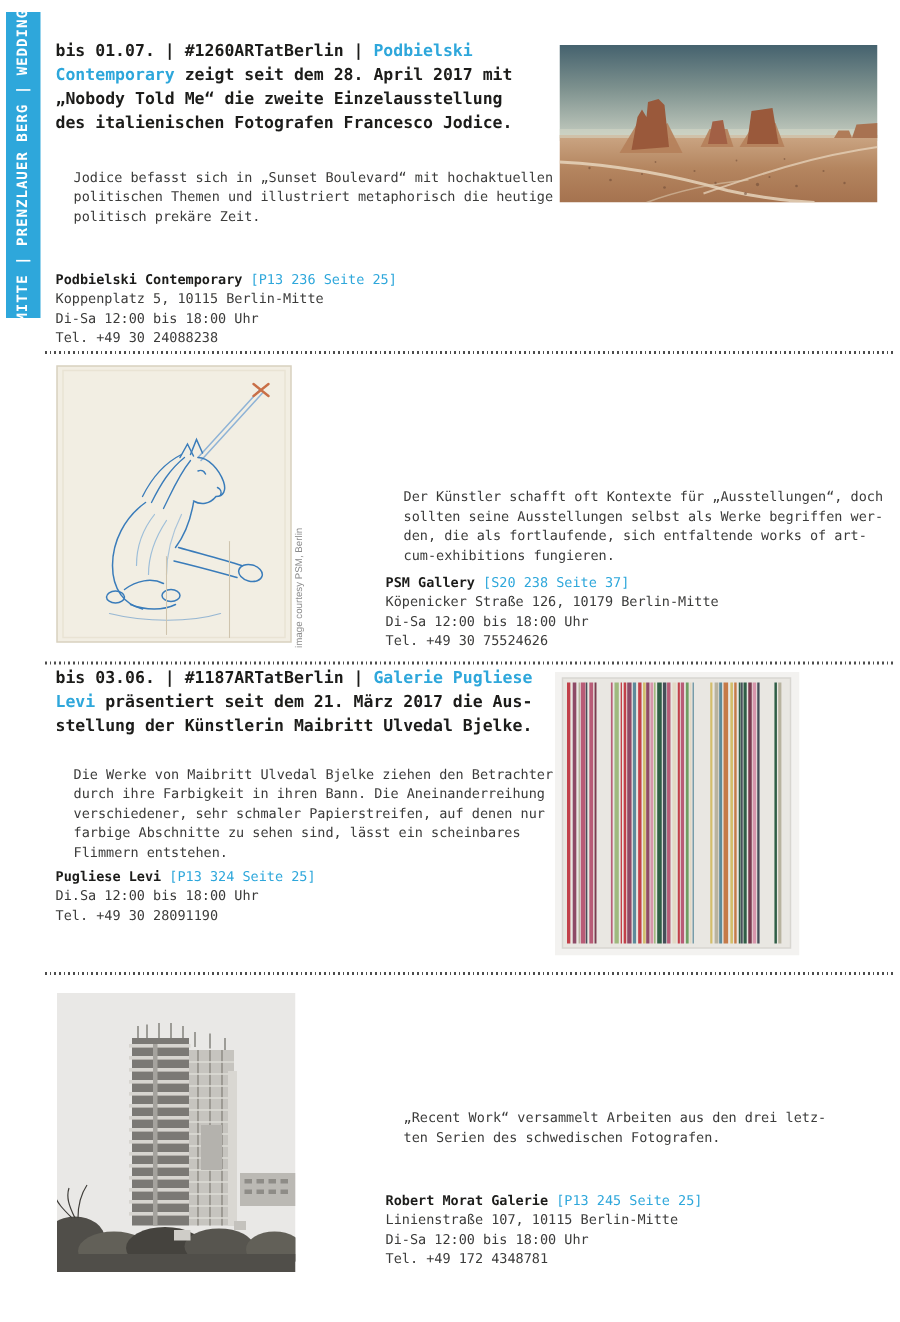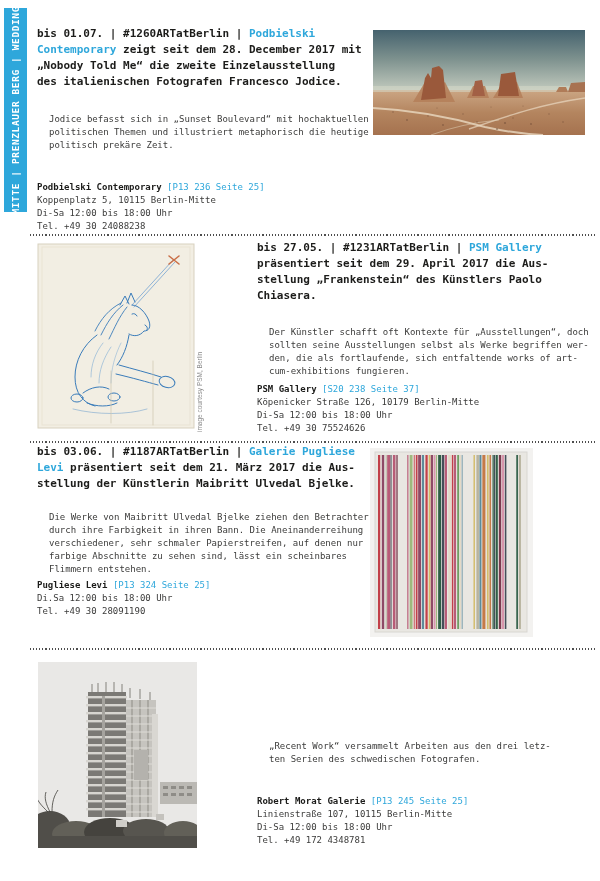--- a/index.html
+++ b/index.html
@@ -32,21 +32,21 @@
 </head>
 <body>
 
 <div class="page">
 
   <div class="abs sidebar">
     <span>MITTE | PRENZLAUER BERG | WEDDING</span>
   </div>
 
   <h2 class="abs headline" style="left:37px;top:26px;width:330px"><span>bis 01.07. | #1260ARTatBerlin | </span><span class="accent">Podbielski
-Contemporary</span><span> zeigt seit dem 28. December 2017 mit
+Contemporary</span><span> zeigt seit dem 28. April 2017 mit
 „Nobody Told Me“ die zweite Einzelausstellung
 des italienischen Fotografen Francesco Jodice.</span></h2>
   <p class="abs bodytext" style="left:37px;top:101px;width:330px">Jodice befasst sich in „Sunset Boulevard“ mit hochaktuellen
 politischen Themen und illustriert metaphorisch die heutige
 politisch prekäre Zeit.</p>
   <div class="abs gallery" style="left:37px;top:181px;width:330px">
     <div><span class="gname">Podbielski Contemporary</span> <span class="gref">[P13 236 Seite 25]</span></div>
     <div>Koppenplatz 5, 10115 Berlin-Mitte</div>
     <div>Di-Sa 12:00 bis 18:00 Uhr</div>
     <div>Tel. +49 30 24088238</div>
@@ -130,24 +130,20 @@
         <path d="M74,104 C66,116 62,128 62,140" stroke="#79a9d4" stroke-width="0.8" opacity="0.7"></path>
         <path d="M84,100 C78,112 74,126 74,140" stroke="#79a9d4" stroke-width="0.8" opacity="0.6"></path>
         <path d="M36,166 C60,172 90,172 110,166" stroke="#70a0cc" stroke-width="0.8" opacity="0.7"></path>
         <path d="M116,118 L116,182" stroke="#cfc4ae" stroke-width="0.7"></path>
         <path d="M74,128 L74,180" stroke="#cfc4ae" stroke-width="0.7"></path>
       </g>
     </svg>
   </figure>
   <div class="abs vcaption" style="left:196px;top:344px">image courtesy PSM, Berlin</div>
 
-  <h2 class="abs headline" style="left:257px;top:240px;width:330px"><span>bis 27.05. | #1231ARTatBerlin | </span><span class="accent">PSM Gallery</span><span>
-präsentiert seit dem 29. April 2017 die Aus-
-stellung „Frankenstein“ des Künstlers Paolo
-Chiasera.</span></h2>
   <p class="abs bodytext" style="left:257px;top:314px;width:330px">Der Künstler schafft oft Kontexte für „Ausstellungen“, doch
 sollten seine Ausstellungen selbst als Werke begriffen wer-
 den, die als fortlaufende, sich entfaltende works of art-
 cum-exhibitions fungieren.</p>
   <div class="abs gallery" style="left:257px;top:383px;width:330px">
     <div><span class="gname">PSM Gallery</span> <span class="gref">[S20 238 Seite 37]</span></div>
     <div>Köpenicker Straße 126, 10179 Berlin-Mitte</div>
     <div>Di-Sa 12:00 bis 18:00 Uhr</div>
     <div>Tel. +49 30 75524626</div>
   </div>

